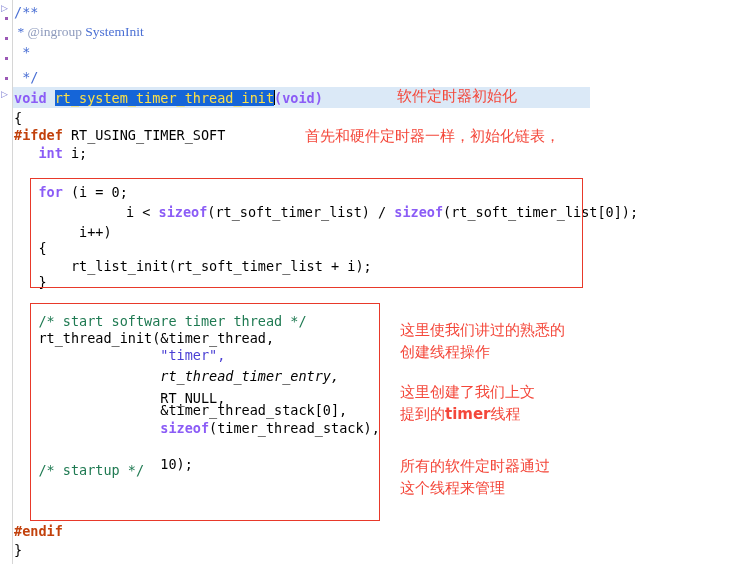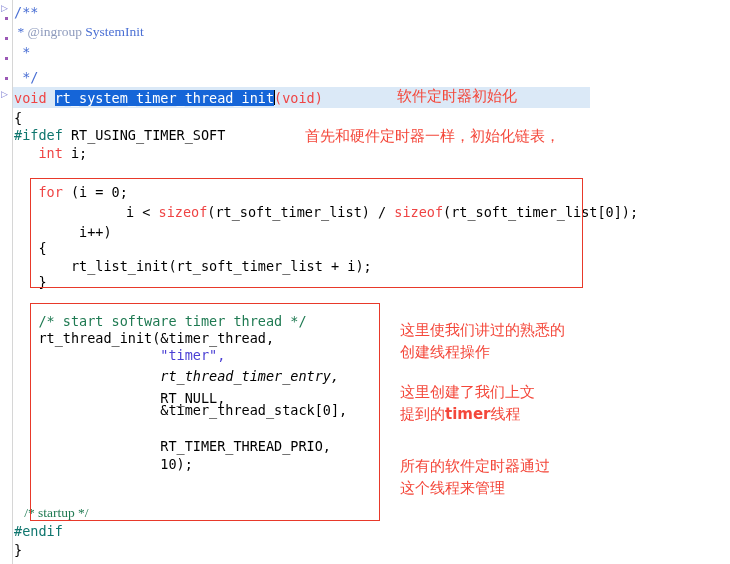--- a/index.html
+++ b/index.html
@@ -72,38 +72,38 @@
     white-space: pre;
     font-family: "DejaVu Sans Mono", "Liberation Mono", monospace;
     font-size: 13.5px;
     color: #000000;
   }
 
   
   .cmt        { color: #4a6fd4; }
   .cmt-tag    { color: #8e9bbd; }
   .cmt-green  { color: #1f7a52; }
-  .kw         { color: #ef4444; font-weight: normal; }
-  .pp         { color: #0f766e; font-weight: normal; }
+  .kw         { color: #8b5cf6; font-weight: bold; }
+  .pp         { color: #c2410c; font-weight: bold; }
   .str        { color: #4a3fd4; }
   .plain      { color: #000000; }
 
   
   .line-highlight {
     position: absolute;
     left: 13px;
     top: 87px;
     width: 577px;
     height: 21px;
     background: #dbe9f7;
   }
   
   .selection {
     background: #1565d8;
-    color: #ffffff;
+    color: #fde047;
   }
   .caret {
     display: inline-block;
     width: 1px;
     height: 15px;
     background: #000000;
     vertical-align: -2px;
     margin: 0 -1px 0 0;
   }
 
@@ -187,26 +187,26 @@
     <div class="line" style="top:328px;"><span class="plain">   </span><span class="plain">rt_thread_init(&amp;timer_thread,</span></div>
 
     <div class="line" style="top:345px;"><span class="plain">                  </span><span class="str">"timer",</span></div>
 
     <div class="line" style="top:366px;font-style:italic;"><span class="plain">                  </span><span class="plain">rt_thread_timer_entry,</span></div>
 
     <div class="line" style="top:388px;"><span class="plain">                  </span><span class="plain">RT_NULL,</span></div>
 
     <div class="line" style="top:400px;"><span class="plain">                  </span><span class="plain">&amp;timer_thread_stack[0],</span></div>
 
-
-    <div class="line" style="top:436px;"><span class="plain">                  </span><span class="plain">RT_TIMER_THREAD_PRIO,</span></div>
+    <div class="line" style="top:418px;"><span class="plain">                  </span><span class="kw">sizeof</span><span class="plain">(timer_thread_stack),</span></div>
+
 
     <div class="line" style="top:454px;"><span class="plain">                  </span><span class="plain">10);</span></div>
 
-    <div class="line" style="top:503px;font-family:Liberation Serif, serif;"><span class="plain">   </span><span class="cmt-green">/* startup */</span></div>
+    <div class="line" style="top:460px;"><span class="plain">   </span><span class="cmt-green">/* startup */</span></div>
 
     <div class="line" style="top:505px;"><span class="plain">   </span></div>
 
     <div class="line" style="top:521px;"><span class="pp">#endif</span></div>
 
     <div class="line" style="top:540px;"><span class="plain">}</span></div>
 
   </div>
 
   <div class="red-box" style="left:30px; top:178px; width:553px; height:110px;"></div>

